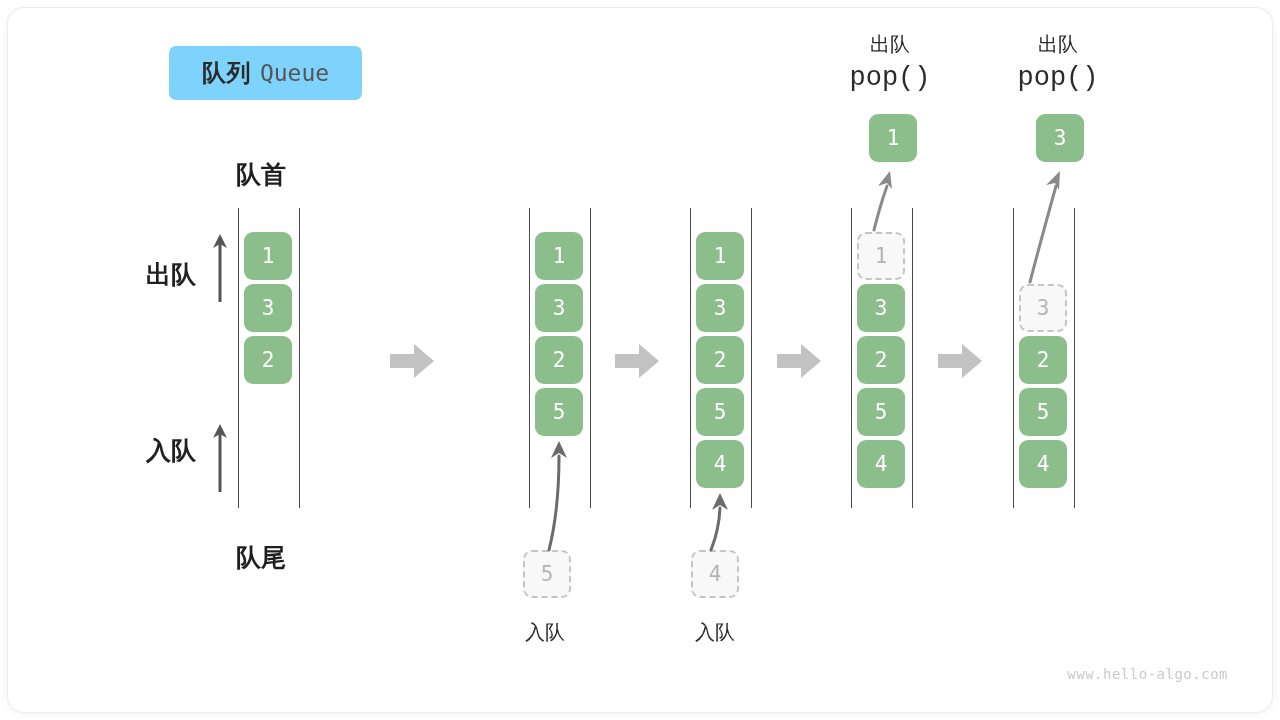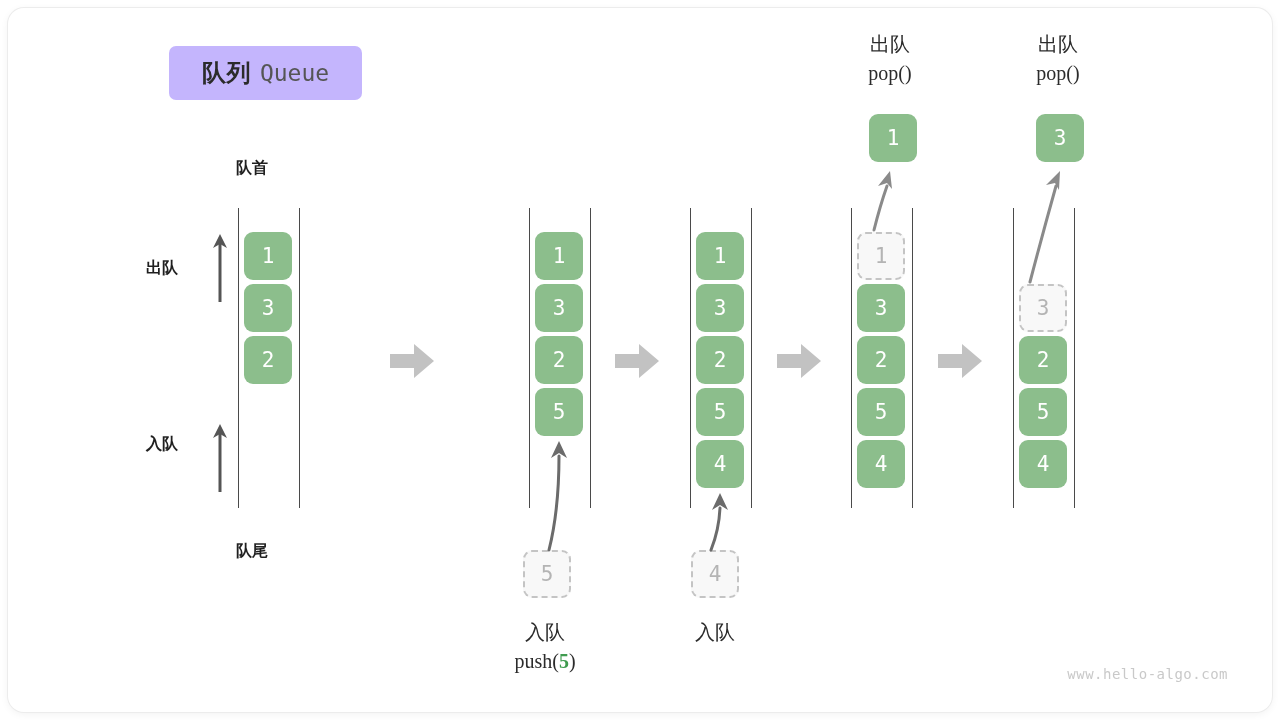--- a/index.html
+++ b/index.html
@@ -29,60 +29,60 @@
     box-shadow: 0 0 0 1px #ececec, 0 2px 9px rgba(0,0,0,0.06);
   }
   .abs { position: absolute; }
 
   
   #title-badge {
     left: 169px;
     top: 46px;
     width: 193px;
     height: 54px;
-    background: #c4b5fd;
+    background: #7dd3fc;
     border-radius: 7px;
     display: flex;
     align-items: center;
     justify-content: center;
     gap: 9px;
   }
   #title-badge .cn {
     font-size: 24px;
     font-weight: bold;
     color: #2b2b2b;
     letter-spacing: 0.5px;
   }
   #title-badge .en {
     font-size: 23px;
     color: #555555;
     font-family: "DejaVu Sans Mono", "Liberation Mono", monospace;
   }
 
   
   .cn-bold {
-    font-size: 16px;
+    font-size: 25px;
     font-weight: bold;
     color: #1f1f1f;
     white-space: nowrap;
   }
   .op-label {
     text-align: center;
     white-space: nowrap;
     line-height: 1.45;
   }
   .op-label .cn {
     font-size: 20px;
     color: #2b2b2b;
     display: block;
   }
   .op-label .code {
-    font-size: 20px;
+    font-size: 27px;
     color: #2b2b2b;
-    font-family: Liberation Serif, serif;
+    font-family: Liberation Mono, monospace;
     display: block;
   }
   .op-label .code .num { color: #3f9b4f; font-weight: bold; }
 
   
   .rail {
     width: 1px;
     background: #4a4a4a;
   }
   .cell {
@@ -175,21 +175,20 @@
 
   <div class="abs cell ghost" style="left:523px; top:550px;">5</div>
   <div class="abs" style="left:538px; top:436px;">
     <svg width="36" height="116" viewBox="0 0 36 116">
       <path d="M11 114 Q 21 74 21 20" stroke="#6b6b6b" stroke-width="3" fill="none" stroke-linecap="round"></path>
       <path d="M21 5 L29 22 L21 17 L13 22 Z" fill="#6b6b6b"></path>
     </svg>
   </div>
   <div class="abs op-label" style="left:450px; top:618px; width:190px;">
     <span class="cn">入队</span>
-    <span class="code"><span>push(</span><span class="num">5</span><span>)</span></span>
   </div>
 
   <div class="abs step-arrow" style="left:615px; top:341px;">
     <svg width="44" height="40" viewBox="0 0 44 40">
       <path d="M0 13 L24 13 L24 3 L44 20 L24 37 L24 27 L0 27 Z" fill="#c2c2c2"></path>
     </svg>
   </div>
 
   <div class="abs rail" style="left:690px; top:208px; height:300px;"></div>
   <div class="abs rail" style="left:751px; top:208px; height:300px;"></div>

